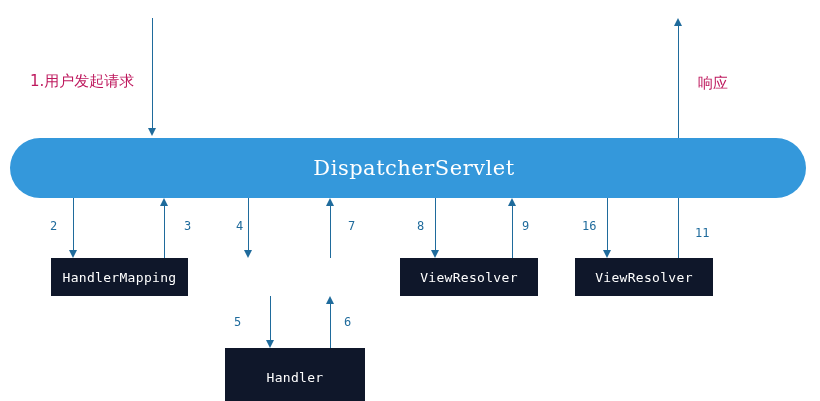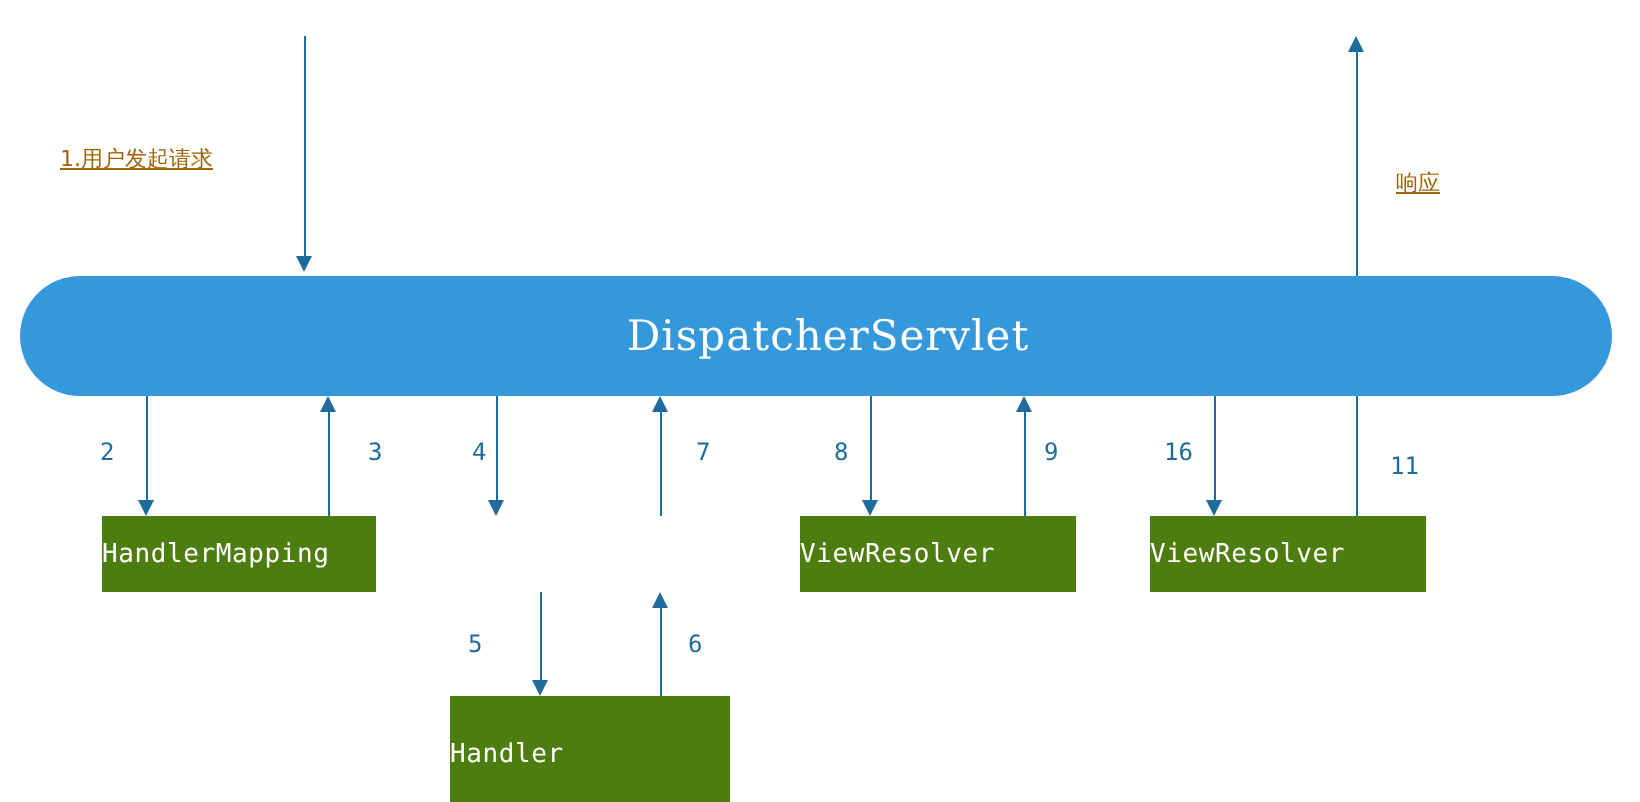--- a/index.html
+++ b/index.html
@@ -32,23 +32,24 @@
   .servlet-bar .bar-label {
     color: #ffffff;
     font-size: 21px;
     letter-spacing: 0.5px;
     font-family: "DejaVu Serif", "Liberation Serif", serif;
     margin-left: 12px;
   }
 
   .node-box {
     position: absolute;
-    background: #4d7c0f;
+    background: #0f172a;
     display: flex;
     align-items: center;
+    justify-content: center;
   }
   .node-box .box-label {
     color: #ffffff;
     font-size: 13px;
     font-family: "DejaVu Sans Mono", "Liberation Mono", monospace;
     letter-spacing: 0.3px;
     white-space: nowrap;
   }
 
   
@@ -69,39 +70,38 @@
 
   
   .num-label {
     position: absolute;
     color: #1f6b9c;
     font-size: 12px;
     font-family: "DejaVu Sans Mono", "Liberation Mono", monospace;
   }
   .cn-label {
     position: absolute;
-    color: #a16207;
-    font-size: 11px;
+    color: #be185d;
+    font-size: 15px;
     font-family: "DejaVu Sans", "Liberation Sans", sans-serif;
     white-space: nowrap;
-    text-decoration: underline;
   }
 </style>
 </head>
 <body>
 
 <div id="canvas">
 
   <div class="conn" style="left:152px; top:18px; height:112px;"></div>
   <div class="head-down" style="left:148px; top:128px;"></div>
   <div class="cn-label" style="left:30px; top:72px;">1.用户发起请求</div>
 
   <div class="conn" style="left:678px; top:26px; height:138px;"></div>
   <div class="head-up" style="left:674px; top:18px;"></div>
-  <div class="cn-label" style="left:698px; top:84px;">响应</div>
+  <div class="cn-label" style="left:698px; top:74px;">响应</div>
 
   <div class="servlet-bar">
     <span class="bar-label">DispatcherServlet</span>
   </div>
 
   <div class="conn" style="left:73px; top:198px; height:52px;"></div>
   <div class="head-down" style="left:69px; top:250px;"></div>
   <div class="num-label" style="left:50px; top:219px;">2</div>
 
   <div class="conn" style="left:164px; top:206px; height:52px;"></div>

